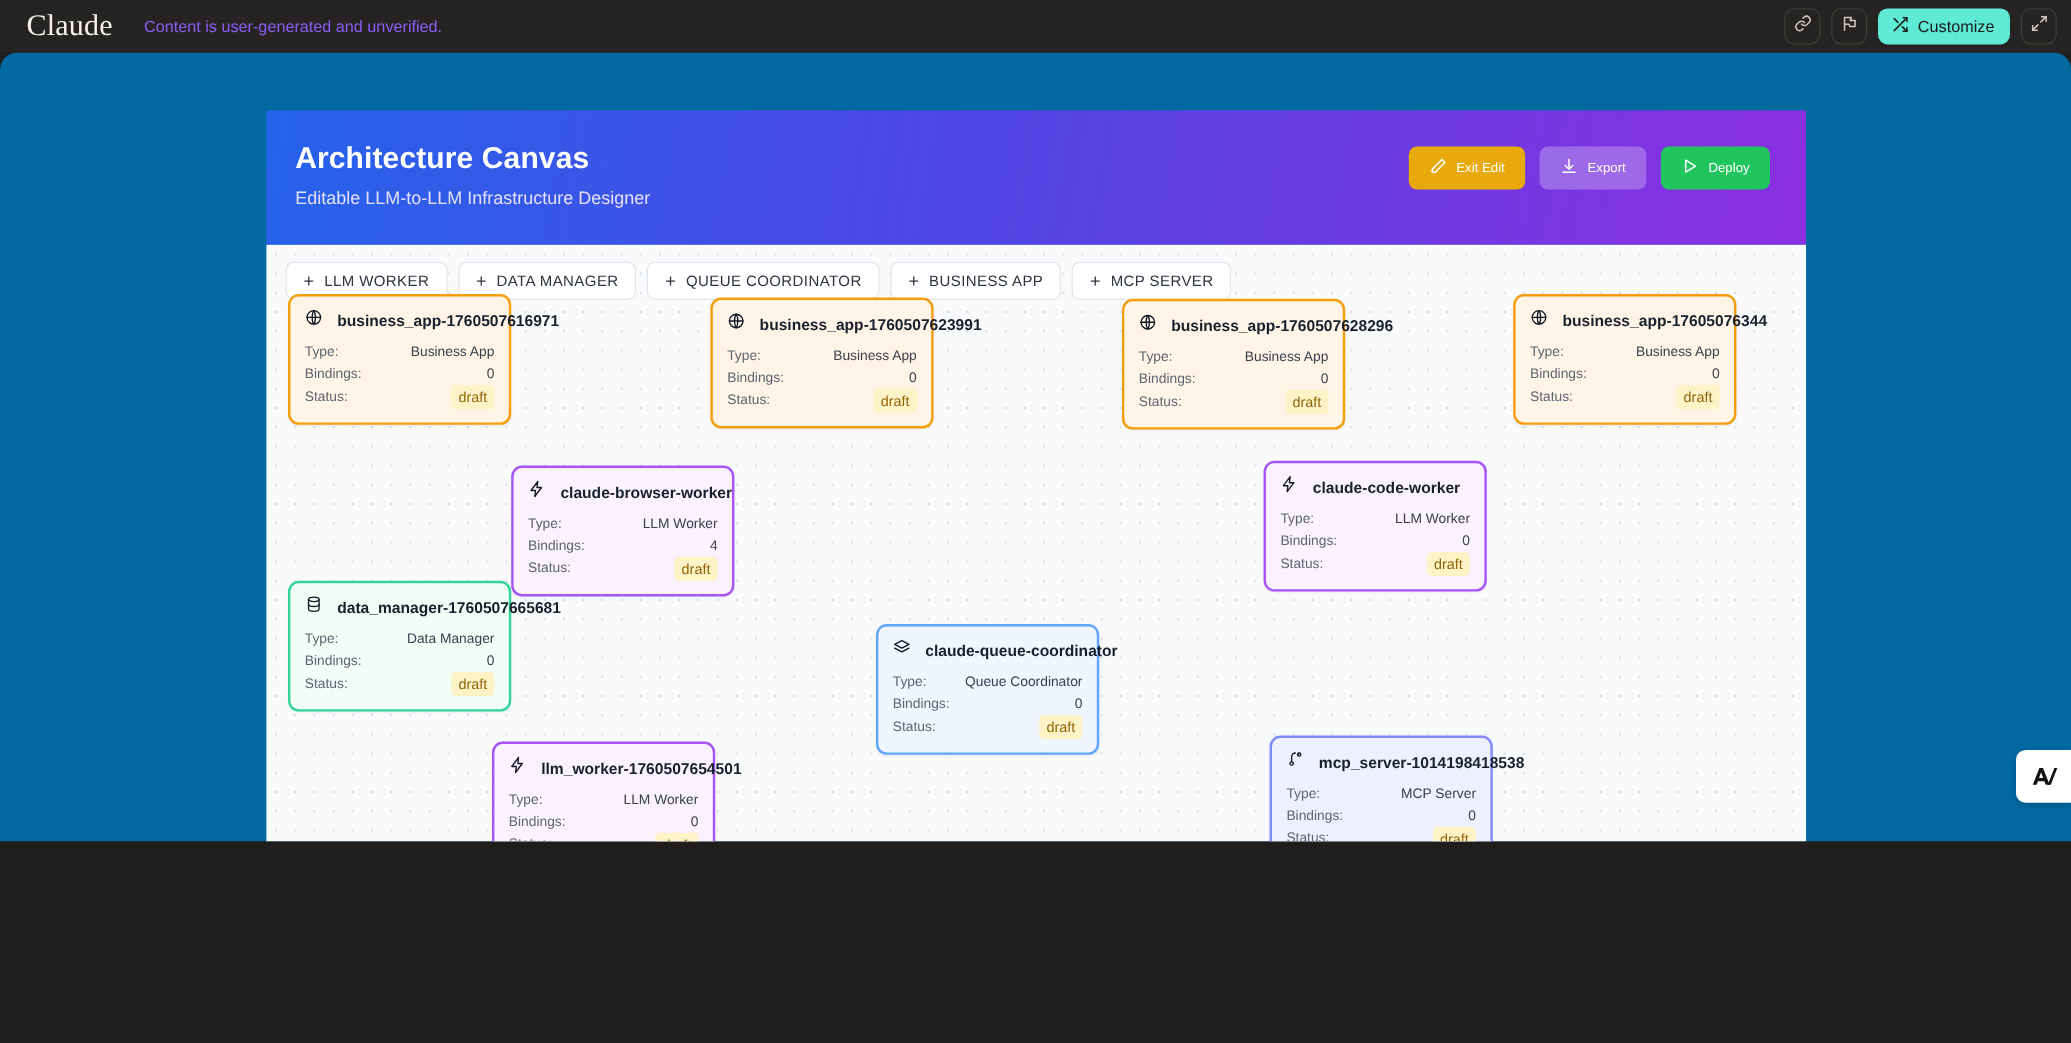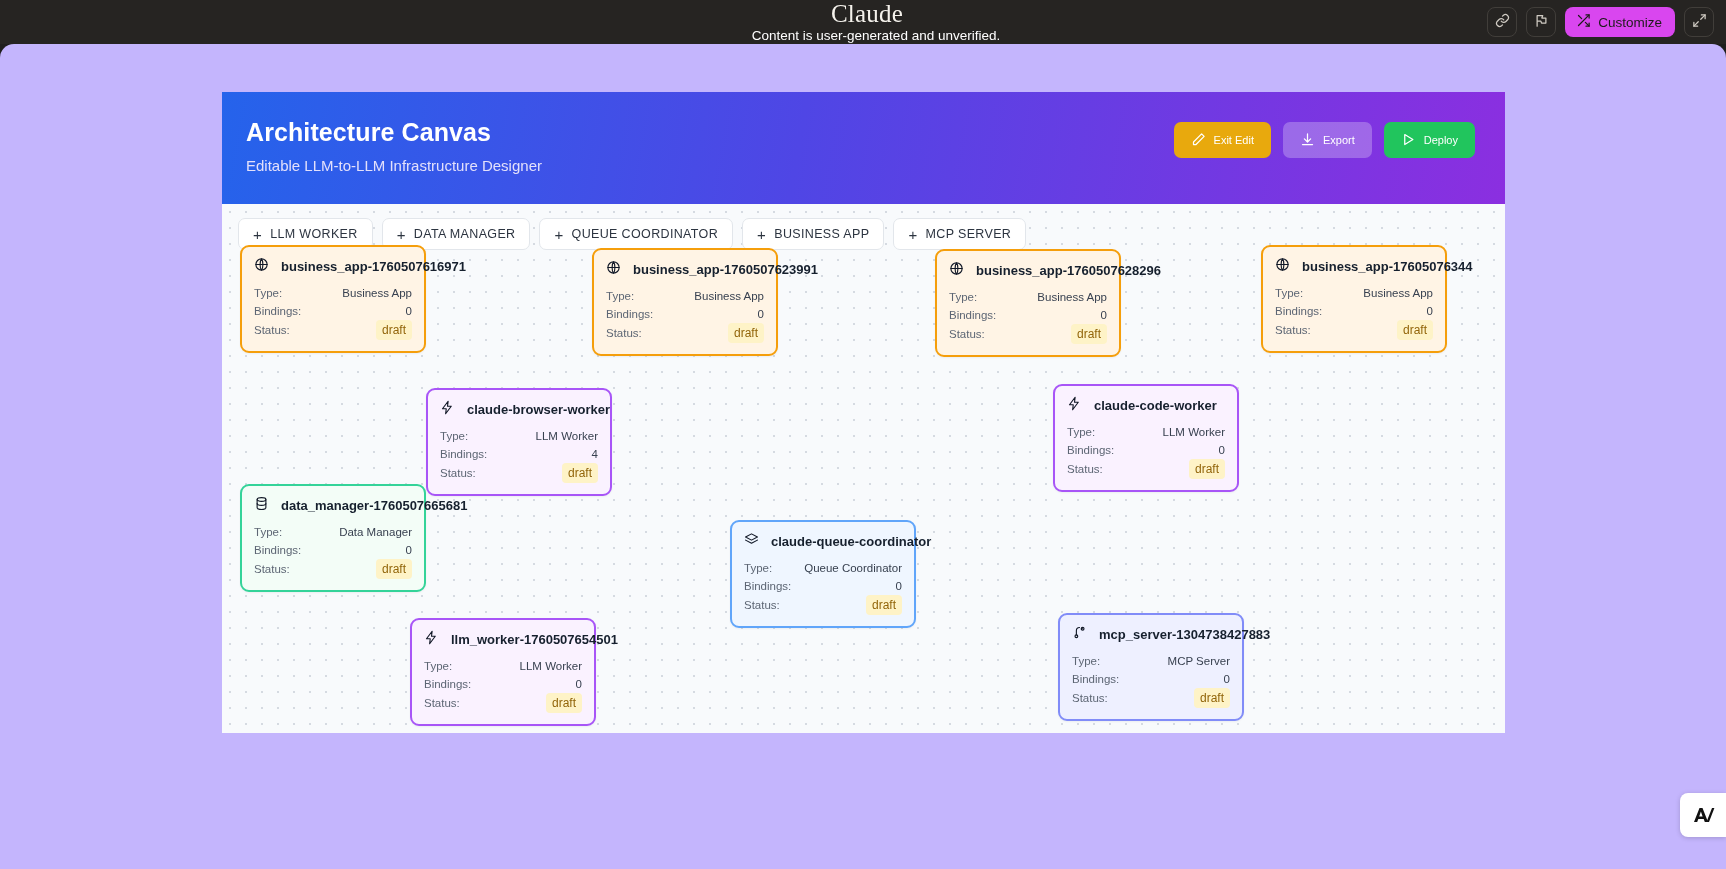--- a/index.html
+++ b/index.html
@@ -10,55 +10,54 @@
     overflow: hidden;
   }
 
   
   .topbar {
     height: 44px; width: 100%;
     background: #262422;
     display: flex; align-items: center;
     padding: 0 14px;
     position: relative;
-    flex-direction: column;
   }
   .brand {
     font-family: "Liberation Serif", serif;
     font-size: 25px; color: #f5f2ec;
     letter-spacing: 0.2px;
     margin-left: 8px;
   }
   .disclaimer {
     margin-left: 26px;
     font-size: 13.5px;
-    color: #ffffff;
+    color: #8b5cf6;
   }
   .topbar-right {
     position: absolute; right: 12px; top: 0;
     height: 44px; display: flex; align-items: center; gap: 9px;
   }
   .icon-btn {
     width: 30px; height: 30px;
     border: 1px solid #413e3a; border-radius: 8px;
     display: flex; align-items: center; justify-content: center;
     background: transparent;
   }
   .icon-btn svg { stroke: #cfcac2; }
   .customize-btn {
-    height: 30px; border-radius: 8px; background: #d946ef;
+    height: 30px; border-radius: 8px; background: #5eead4;
     display: flex; align-items: center; gap: 7px;
     padding: 0 13px 0 11px;
     font-size: 13.5px; color: #1c1b19;
   }
 
   
   .page {
-    width: 100%; height: 825px;
-    background: #c4b5fd;
+    width: 100%; height: 657px;
+    background: #0369a1;
     border-radius: 14px 14px 0 0;
     overflow: hidden;
     position: relative;
   }
   .app {
     position: absolute;
     left: 222px; top: 48px;
     width: 1283px;
   }
 
@@ -455,21 +454,21 @@
             </div>
           </div>
           <div class="node" style="left: 836px; top: 409px; width: 186px; border-color: rgb(129, 140, 248); background: rgb(238, 240, 255);">
             <div class="node-head">
               <span><svg width="15" height="15" viewBox="0 0 24 24" fill="none" stroke="#111827" stroke-width="1.8" stroke-linecap="round" stroke-linejoin="round">
                   <circle cx="7" cy="18" r="2.2"></circle>
                   <circle cx="17" cy="6" r="2.2"></circle>
                   <path d="M7 15.8V9a5 5 0 0 1 5-5"></path>
                   <path d="M14.9 6.6 17 4.4"></path>
                 </svg></span>
-              <span class="node-title">mcp_server-1304738427883</span>
+              <span class="node-title">mcp_server-1014198418538</span>
             </div>
             <div class="node-row">
               <span>Type:</span>
               <span class="val">MCP Server</span>
             </div>
             <div class="node-row">
               <span>Bindings:</span>
               <span class="val">0</span>
             </div>
             <div class="node-row">

